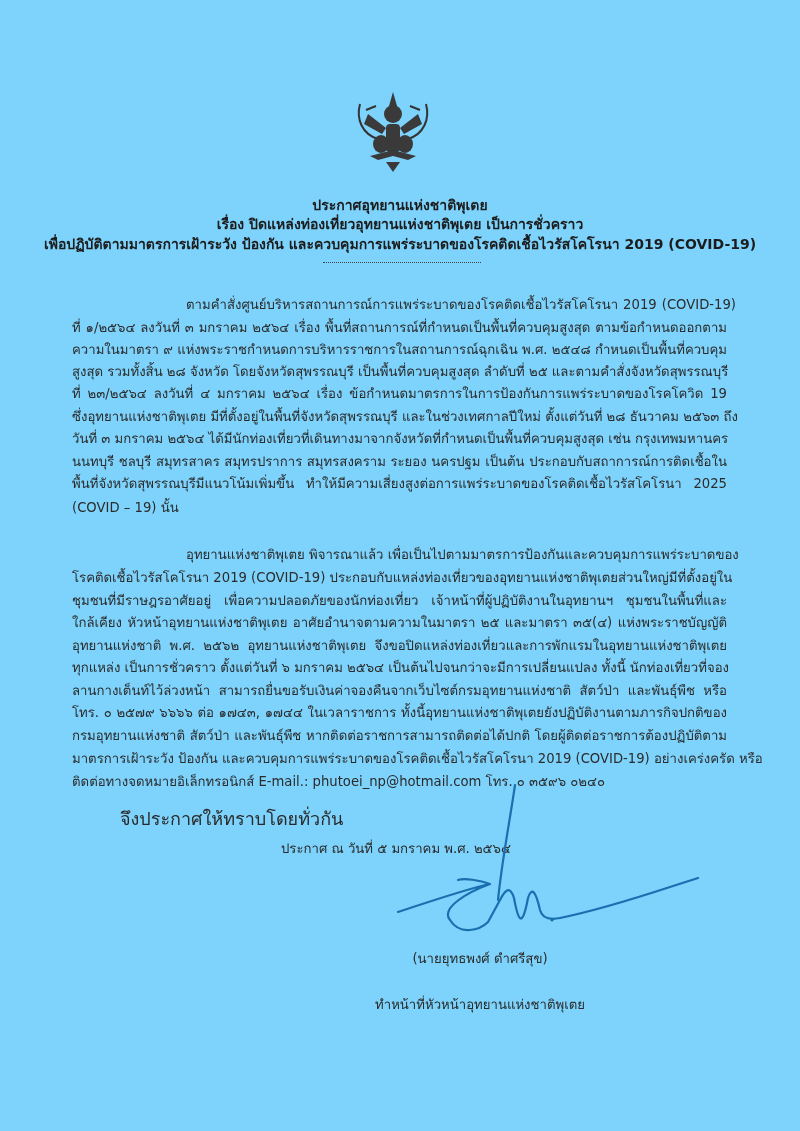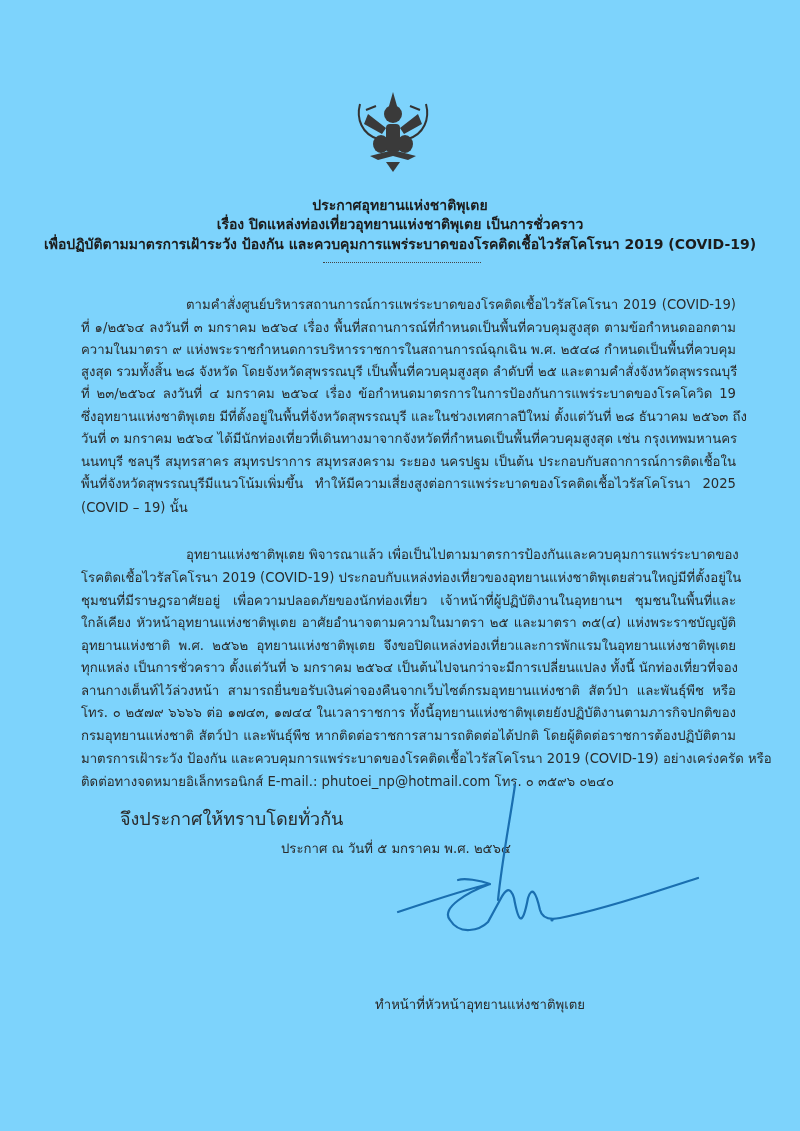--- a/index.html
+++ b/index.html
@@ -5,21 +5,21 @@
     html, body { margin: 0; padding: 0; }
     body {
       width: 800px; height: 1131px; background: #ffffff; position: relative; overflow: hidden;
       font-family: "DejaVu Sans", "Liberation Sans", sans-serif; color: #2a2a2a;
     }
     .page { position: absolute; inset: 0; background: #7dd3fc; }
     .emblem { position: absolute; left: 345px; left: 348px; top: 84px; width: 90px; height: 90px; }
     .heading { position: absolute; left: 0; width: 800px; text-align: center; font-weight: bold; font-size: 14px; color: #1c1c1c; white-space: nowrap; }
     .h1 { top: 194px; } .h2 { top: 213px; } .h3 { top: 233px; }
     .dots { position: absolute; top: 262px; left: 323px; width: 158px; border-bottom: 1px dotted #444; }
-    .line { position: absolute; font-size: 13.2px; color: #2b2b2b; white-space: nowrap; left: 81px; width: 655px; text-align: justify; text-align-last: justify; }
+    .line { position: absolute; font-size: 13.2px; color: #2b2b2b; white-space: nowrap; left: 72px; width: 655px; text-align: justify; text-align-last: justify; }
     .line.indent { left: 186px; width: 550px; }
     .line.last { text-align-last: left; width: auto; }
     .closing { position: absolute; left: 120px; font-size: 18px; white-space: nowrap; }
     .date { position: absolute; left: 281px; top: 838px; font-size: 13.2px; white-space: nowrap; }
     .sig-block { position: absolute; left: 280px; width: 400px; text-align: center; font-size: 13.2px; white-space: nowrap; }
     .sig-svg { position: absolute; left: 280px; top: 780px; width: 420px; height: 170px; }
   </style>
 </head>
 <body>
 
@@ -81,14 +81,15 @@
 
   <svg class="sig-svg" viewBox="0 0 420 170">
     <g fill="none" stroke="#1a6fb0" stroke-width="2.2" stroke-linecap="round">
       <path d="M118 132 C 160 118, 190 108, 210 104 C 188 112, 160 128, 170 140 C 180 156, 200 150, 208 142 L 220 120 C 225 110, 230 105, 234 118 C 238 140, 242 150, 248 118 C 252 106, 256 112, 260 130 C 262 138, 270 140, 280 138 C 330 128, 380 110, 418 98"></path>
       <path d="M210 104 C 200 100, 184 98, 178 100"></path>
       <path d="M235 5 C 230 40, 222 80, 218 120"></path>
     </g>
     <circle cx="272" cy="140" r="1.6" fill="#1a6fb0"></circle>
   </svg>
 
+  <div class="sig-block" style="top:948px">(นายยุทธพงศ์  ดำศรีสุข)</div>
   <div class="sig-block" style="top:994px">ทำหน้าที่หัวหน้าอุทยานแห่งชาติพุเตย</div>
 </div>
 
 </body></html>

